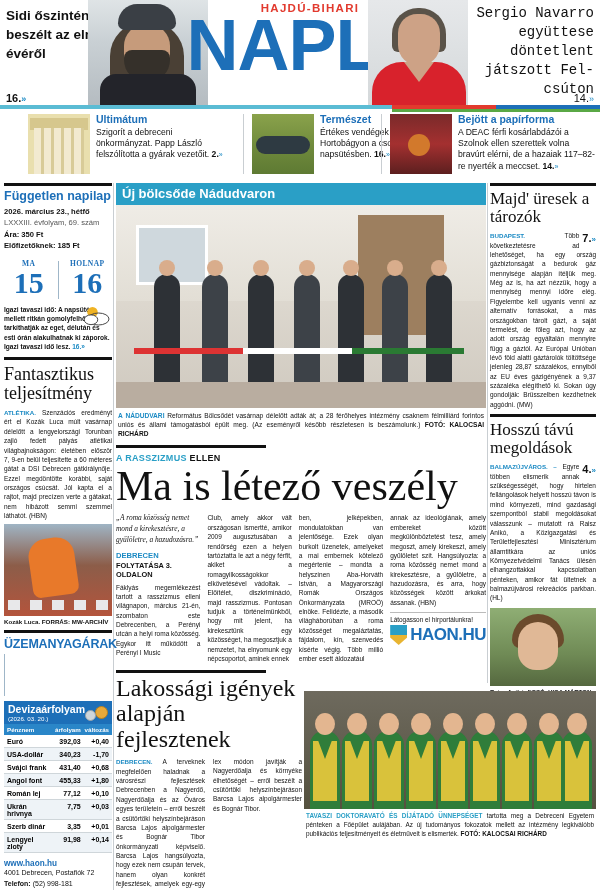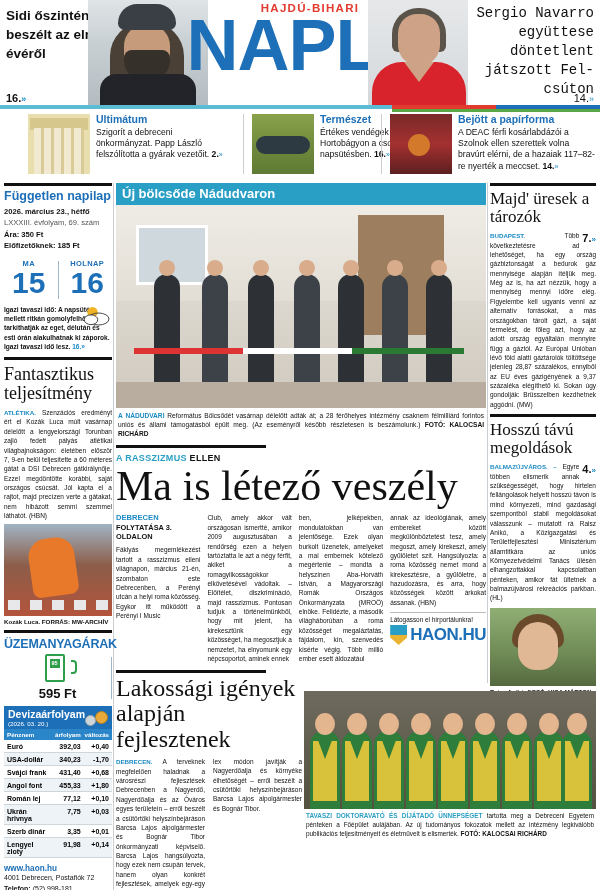--- a/index.html
+++ b/index.html
@@ -91,21 +91,21 @@
 
   .rule-thick { height:3px; background:#111; width:100%; }
   .rule-thin  { height:1px; background:#111; width:100%; }
 
   
   .l-indep { font-weight:bold; font-size:12.5px; color:#1d6fb8; margin:3px 0 3px; }
   .l-meta { font-size:7.6px; line-height:1.5; color:#111; }
   .l-meta b { font-weight:bold; }
   .l-meta .light { color:#555; }
   .weather { margin-top:7px; display:flex; align-items:flex-start; }
-  .w-col { flex:1; text-align:center; }
+  .w-col { flex:1; text-align:center;font-family:Liberation Serif, serif; }
   .w-lbl { font-weight:bold; font-size:7.5px; color:#1d6fb8; letter-spacing:.4px; }
   .w-val { font-weight:bold; font-size:30px; color:#1d6fb8; line-height:1; }
   .w-div { width:1px; background:#9fb6c8; margin:2px 4px 0; }
   .w-text { position:relative; margin-top:6px; font-size:6.6px; line-height:1.42; font-weight:bold; color:#111; }
   .w-text .pg { color:#1b8ac4; }
   .w-icon { position:absolute; right:0; top:0; width:30px; height:22px; }
 
   .l-h2 { font-family:"Liberation Serif", serif; font-size:18px; line-height:1.06; margin:5px 0 4px; color:#111; }
   .body-s { font-size:6.5px; line-height:1.44; text-align:justify; color:#111; }
   .body-s .lead { font-weight:bold; color:#1b8ac4; font-size:6.2px; }
@@ -323,31 +323,20 @@
       </div>
       <div class="l-photo">
         <div class="runner"></div>
         <div class="hurdle"></div>
       </div>
       <div class="l-cap">Kozák Luca. FORRÁS: MW-ARCHÍV</div>
 
       <div class="rule-thick" style="margin-top:5px;"></div>
       <div class="fuel-title">ÜZEMANYAGÁRAK</div>
       <div class="fuel-row">
-        <div class="fuel-cell">
-          <div class="pump" style="color:#2f9e4a;">
-            <div class="pump-body">
-                <div class="pump-win">
-                  <span>95</span>
-                </div>
-              </div>
-            <div class="pump-nozzle"></div>
-          </div>
-          <div class="fuel-price">595 Ft</div>
-        </div>
         <div class="fuel-div"></div>
       </div>
 
       <div class="fx">
         <div class="fx-head">
           <div class="fx-coin"></div>
           <div class="fx-coin2"></div>
           <div class="fx-h1">Devizaárfolyam</div>
           <div class="fx-h2">(2026. 03. 20.)</div>
         </div>
@@ -451,20 +440,21 @@
 
       <div class="rule-thick" style="margin-top:6px; width:150px;"></div>
       <div class="mid-kicker">
         <span class="hl">A RASSZIZMUS</span>
         <span>ELLEN</span>
       </div>
       <div class="mid-h1">Ma is létező veszély</div>
 
       <div class="quad">
         <div class="qc">
+          <div class="pull">„A roma közösség nemet mond a kirekesztésre, a gyűlöletre, a hazudozásra.”</div>
           <div class="tagline">DEBRECEN</div>
           <div class="contline">FOLYTATÁSA 3. OLDALON</div>
           <div class="body-s">Fáklyás megemlékezést tartott a rasszizmus elleni világnapon, március 21-én, szombaton este Debrecenben, a Perényi utcán a helyi roma közösség. Egykor itt működött a Perényi I Music</div>
         </div>
         <div class="qc">
           <div class="body-s">Club, amely akkor vált országosan ismertté, amikor 2009 augusztusában a rendőrség ezen a helyen tartóztatta le azt a négy férfit, akiket a romagyilkosságokkor elkövetésével vádoltak. – Előítélet, diszkrimináció, majd rasszizmus. Pontosan tudjuk a történelmünkből, hogy mit jelent, ha kirekesztünk egy közösséget, ha megosztjuk a nemzetet, ha elnyomunk egy népcsoportot, aminek ennek</div>
         </div>
         <div class="qc">
           <div class="body-s">ben, jelképekben, mondulatokban van jelentősége. Ezek olyan burkolt üzenetek, amelyeket a mai embernek kötelező megértenie – mondta a helyszínen Aba-Horváth István, a Magyarországi Romák Országos Önkormányzata (MROÖ) elnöke. Felidézte, a második világháborúban a roma közösséget megaláztatás, fájdalom, kín, szenvedés kísérte végig. Több millió ember esett áldozatául</div>
         </div>

